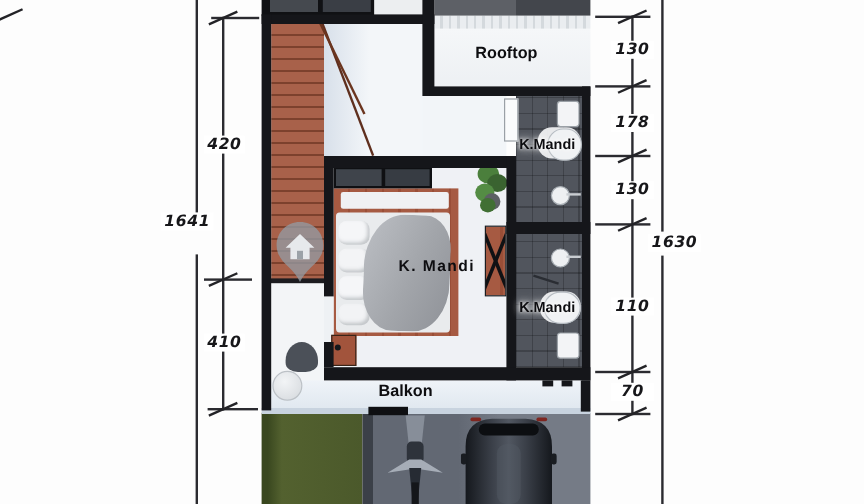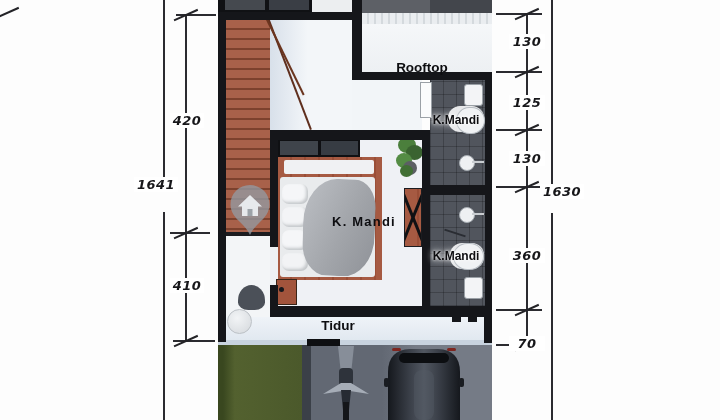--- a/index.html
+++ b/index.html
@@ -147,27 +147,27 @@
   <div class="wall" style="left:270px;top:130px;width:160px;height:10px;"></div>
   <div class="wall" style="left:270px;top:140px;width:8px;height:107px;"></div>
   <div class="wall" style="left:270px;top:285px;width:8px;height:21px;"></div>
   <div class="wall" style="left:422px;top:130px;width:8px;height:187px;"></div>
   <div class="wall" style="left:422px;top:185px;width:70px;height:10px;"></div>
   <div class="wall" style="left:270px;top:306px;width:222px;height:11px;"></div>
   <div class="wall" style="left:484px;top:317px;width:8px;height:26px;"></div>
   <div class="wall" style="left:452px;top:317px;width:9px;height:5px;"></div>
   <div class="wall" style="left:468px;top:317px;width:9px;height:5px;"></div>
 
-  <div class="roomlbl" style="left:386px;top:36px;width:72px;font-size:13.5px;margin-top:24px;">Rooftop</div>
+  <div class="roomlbl" style="left:386px;top:36px;width:72px;font-size:13.5px;">Rooftop</div>
   <div class="pill" style="left:448px;top:106px;width:36px;height:26px;"></div>
   <div class="roomlbl halo" style="left:426px;top:113px;width:60px;font-size:12px;">K.Mandi</div>
   <div class="roomlbl" style="left:330px;top:214px;width:68px;font-size:13px;letter-spacing:1.2px;">K. Mandi</div>
   <div class="pill" style="left:450px;top:243px;width:34px;height:26px;"></div>
   <div class="roomlbl halo" style="left:426px;top:249px;width:60px;font-size:12px;">K.Mandi</div>
-  <div class="roomlbl" style="left:306px;top:318px;width:64px;font-size:13.5px;">Tidur</div>
+  <div class="roomlbl" style="left:306px;top:318px;width:64px;font-size:13.5px;">Balkon</div>
 
   <svg class="abs" style="left:227px;top:184px;z-index:60;" width="46" height="52" viewBox="0 0 46 52">
     <path d="M23 1 C12 1 3.5 9.5 3.5 20.5 C3.5 28 8 33.5 13.5 38.5 C17.5 42.2 21 46.5 23 51 C25 46.5 28.5 42.2 32.5 38.5 C38 33.5 42.5 28 42.5 20.5 C42.5 9.5 34 1 23 1 Z" fill="rgba(148,154,161,0.78)"></path>
     <path d="M23 11 L35 22.5 L31 22.5 L31 32 L15 32 L15 22.5 L11 22.5 Z" fill="rgba(240,243,246,0.9)"></path>
     <rect x="20.5" y="25" width="5" height="7" fill="rgba(148,154,161,0.9)"></rect>
   </svg>
 
   <div class="dline" style="left:163px;top:0;height:183px;"></div>
   <div class="dline" style="left:163px;top:212px;height:208px;"></div>
   <div class="dimnum" style="left:134px;top:177px;width:44px;">1641</div>
@@ -189,21 +189,21 @@
   <div class="ext" style="left:496px;top:186px;width:46px;"></div>
   <div class="ext" style="left:496px;top:309px;width:46px;"></div>
   <div class="ext" style="left:496px;top:344px;width:46px;"></div>
   <div class="tick" style="left:514px;top:13px;"></div>
   <div class="tick" style="left:514px;top:71px;"></div>
   <div class="tick" style="left:514px;top:129px;"></div>
   <div class="tick" style="left:514px;top:186px;"></div>
   <div class="tick" style="left:514px;top:309px;"></div>
   <div class="tick" style="left:514px;top:344px;"></div>
   <div class="dimnum" style="left:509px;top:34px;width:36px;">130</div>
-  <div class="dimnum" style="left:509px;top:95px;width:36px;">125</div>
+  <div class="dimnum" style="left:509px;top:95px;width:36px;">178</div>
   <div class="dimnum" style="left:509px;top:151px;width:36px;">130</div>
-  <div class="dimnum" style="left:509px;top:248px;width:36px;">360</div>
-  <div class="dimnum" style="left:509px;top:336px;width:36px;">70</div>
+  <div class="dimnum" style="left:509px;top:248px;width:36px;">110</div>
+  <div class="dimnum" style="left:509px;top:319px;width:36px;">70</div>
   <div class="dline" style="left:551px;top:0;height:193px;"></div>
   <div class="dline" style="left:551px;top:213px;height:207px;"></div>
-  <div class="dimnum" style="left:540px;top:184px;width:44px;">1630</div>
+  <div class="dimnum" style="left:540px;top:195px;width:44px;">1630</div>
 
 </div>
 
 </body></html>

